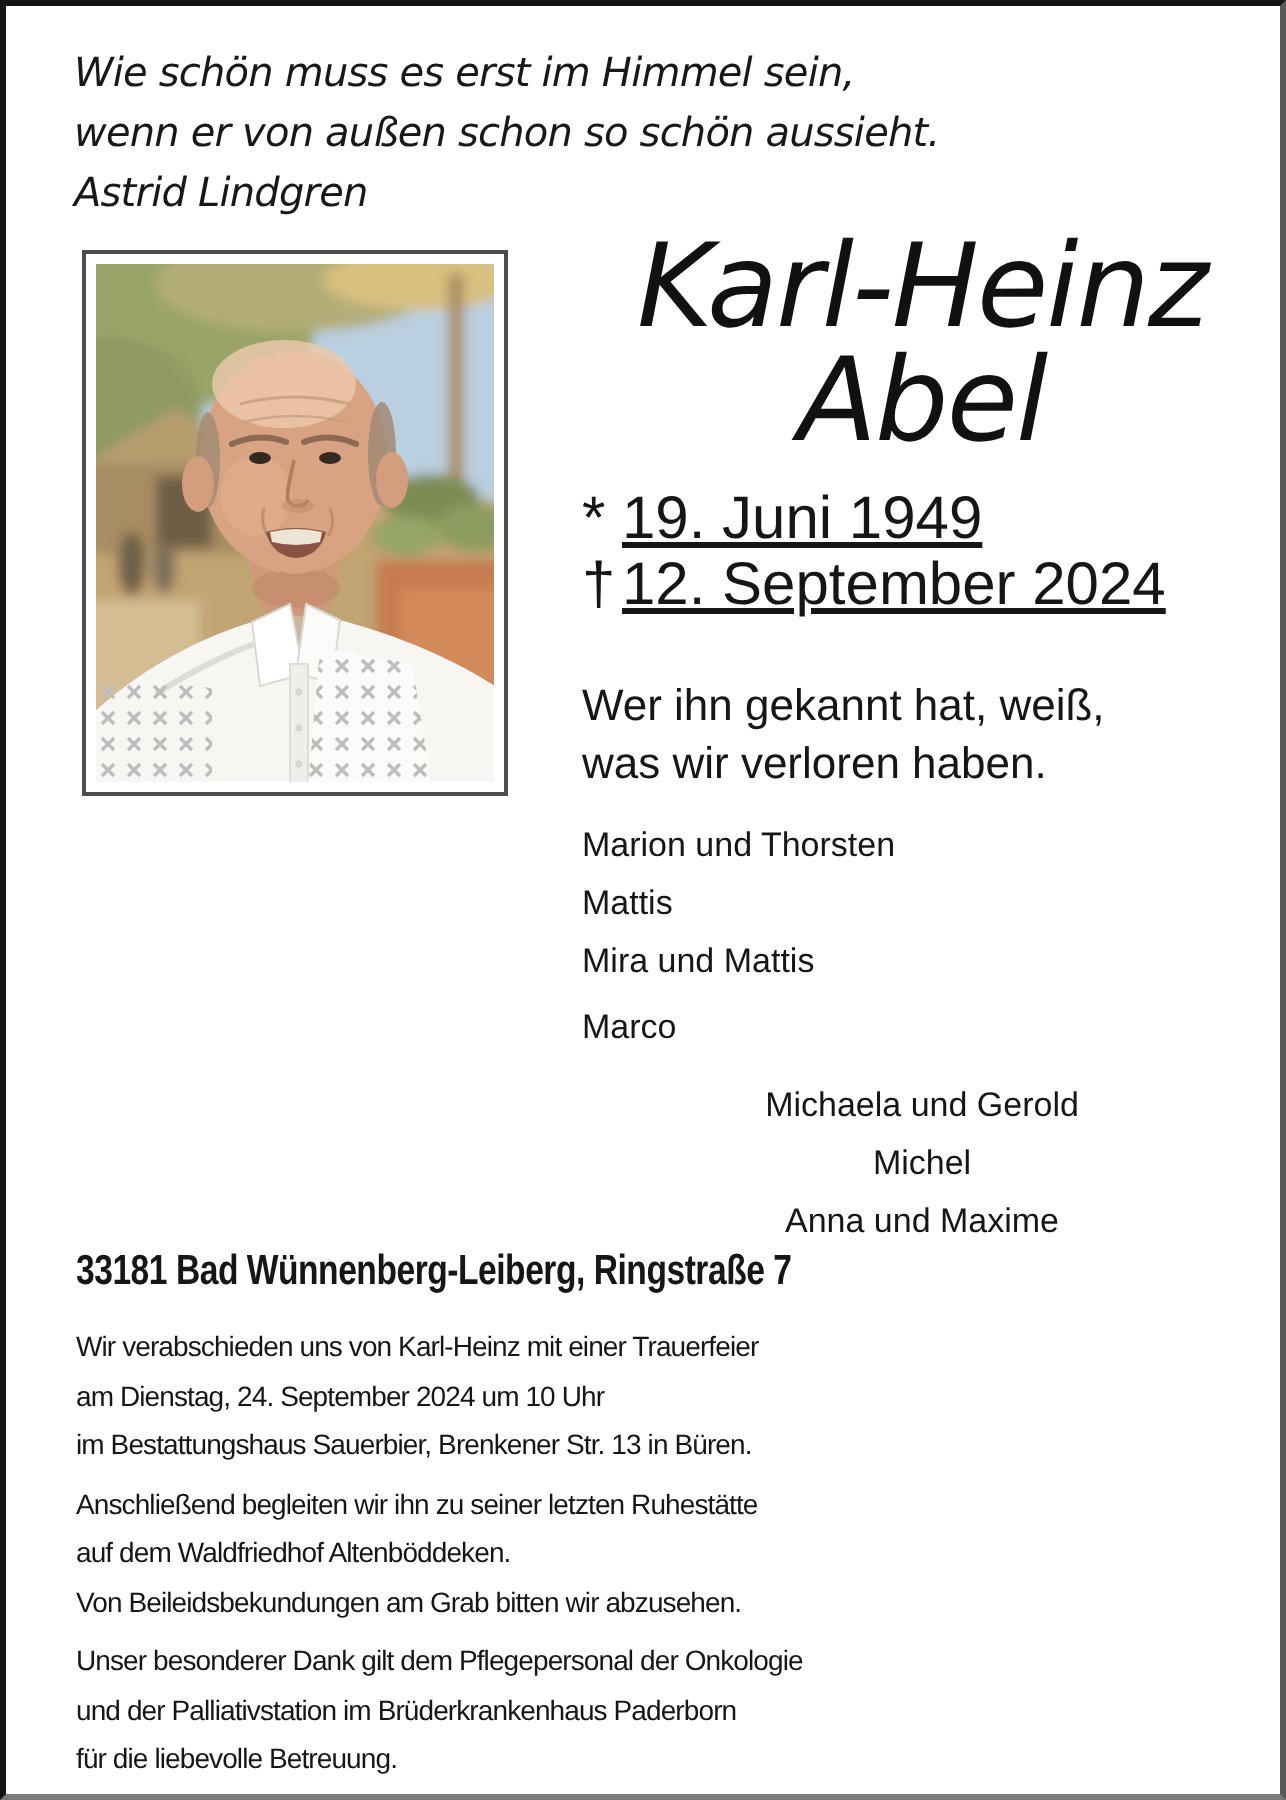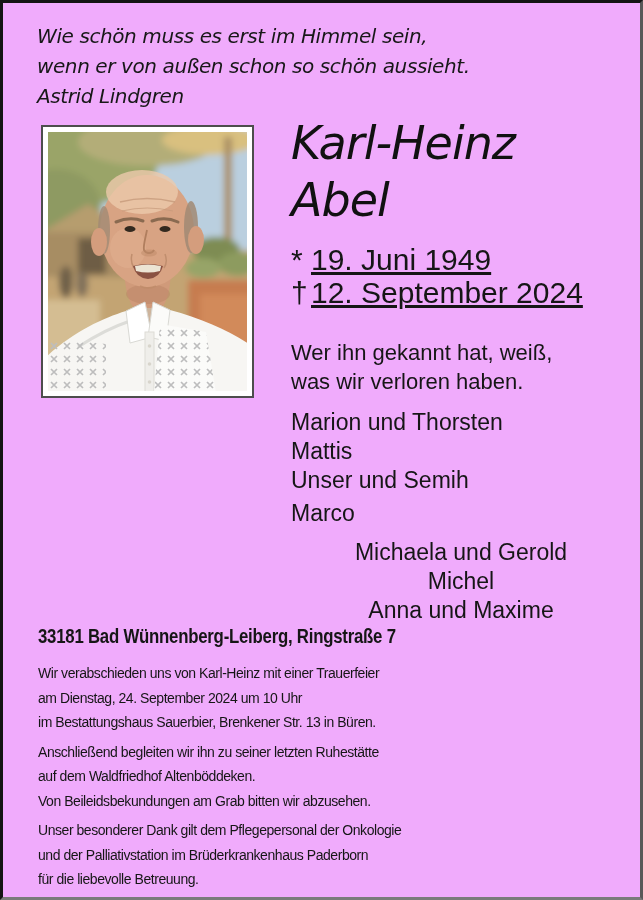--- a/index.html
+++ b/index.html
@@ -1,20 +1,20 @@
 <!DOCTYPE html>
 <html lang="de"><head>
 <meta charset="utf-8">
 <style>
   html,body{margin:0;padding:0;background:#e8e8e8;}
   .page{
     position:relative;
     width:643px;height:900px;
     box-sizing:border-box;
-    background:#f0abfc;
+    background:#ffffff;
     border-top:3px solid #141414;
     border-left:3px solid #141414;
     border-right:3px solid #585858;
     border-bottom:3px solid #7a7a7a;
     overflow:hidden;
     color:#1b1b1b;
     font-family:"Liberation Sans",sans-serif;
   }
   
   .quote{
@@ -32,27 +32,28 @@
     border:2px solid #4d4d4d;
     background:#ffffff;
     padding:5px;
   }
   .photo-frame svg{display:block;width:199px;height:259px;}
   
   .right-col{position:absolute;left:288px;top:112px;width:340px;}
   .name{
     font-family:"DejaVu Sans",sans-serif;
     font-style:italic;
-    font-size:46px;line-height:57px;letter-spacing:-1px;
+    font-size:58px;line-height:57px;letter-spacing:-1px;
     color:#111;
+    text-align:center;
   }
   .dates{margin-top:14px;font-size:30px;line-height:33px;color:#161616;text-decoration:underline;}
   .dates .sym{display:inline-block;width:20px;}
   .tribute{margin-top:29px;font-size:22px;line-height:29px;color:#161616;}
-  .mourners{margin-top:12px;font-size:23px;line-height:29px;color:#161616;}
+  .mourners{margin-top:12px;font-size:17px;line-height:29px;color:#161616;}
   .mourners .grp2{margin-top:4px;}
   .mourners .grp3{margin-top:10px;text-align:center;}
   
   .bottom{position:absolute;left:35px;top:620px;width:585px;color:#161616;}
   .address{
     font-size:21px;font-weight:bold;line-height:26px;
     letter-spacing:-0.3px;white-space:nowrap;
     transform:scaleX(0.8);transform-origin:0 50%;
   }
   .bottom .para{margin-top:12px;font-size:14px;line-height:24.5px;letter-spacing:-0.45px;}
@@ -153,21 +154,21 @@
       <div><span class="sym">†</span><span>12. September 2024</span></div>
     </div>
     <div class="tribute">
       <div>Wer ihn gekannt hat, weiß,</div>
       <div>was wir verloren haben.</div>
     </div>
     <div class="mourners">
       <div class="grp1">
         <div>Marion und Thorsten</div>
         <div>Mattis</div>
-        <div>Unser und Semih</div>
+        <div>Mira und Mattis</div>
       </div>
       <div class="grp2">
         <div>Marco</div>
       </div>
       <div class="grp3">
         <div>Michaela und Gerold</div>
         <div>Michel</div>
         <div>Anna und Maxime</div>
       </div>
     </div>

